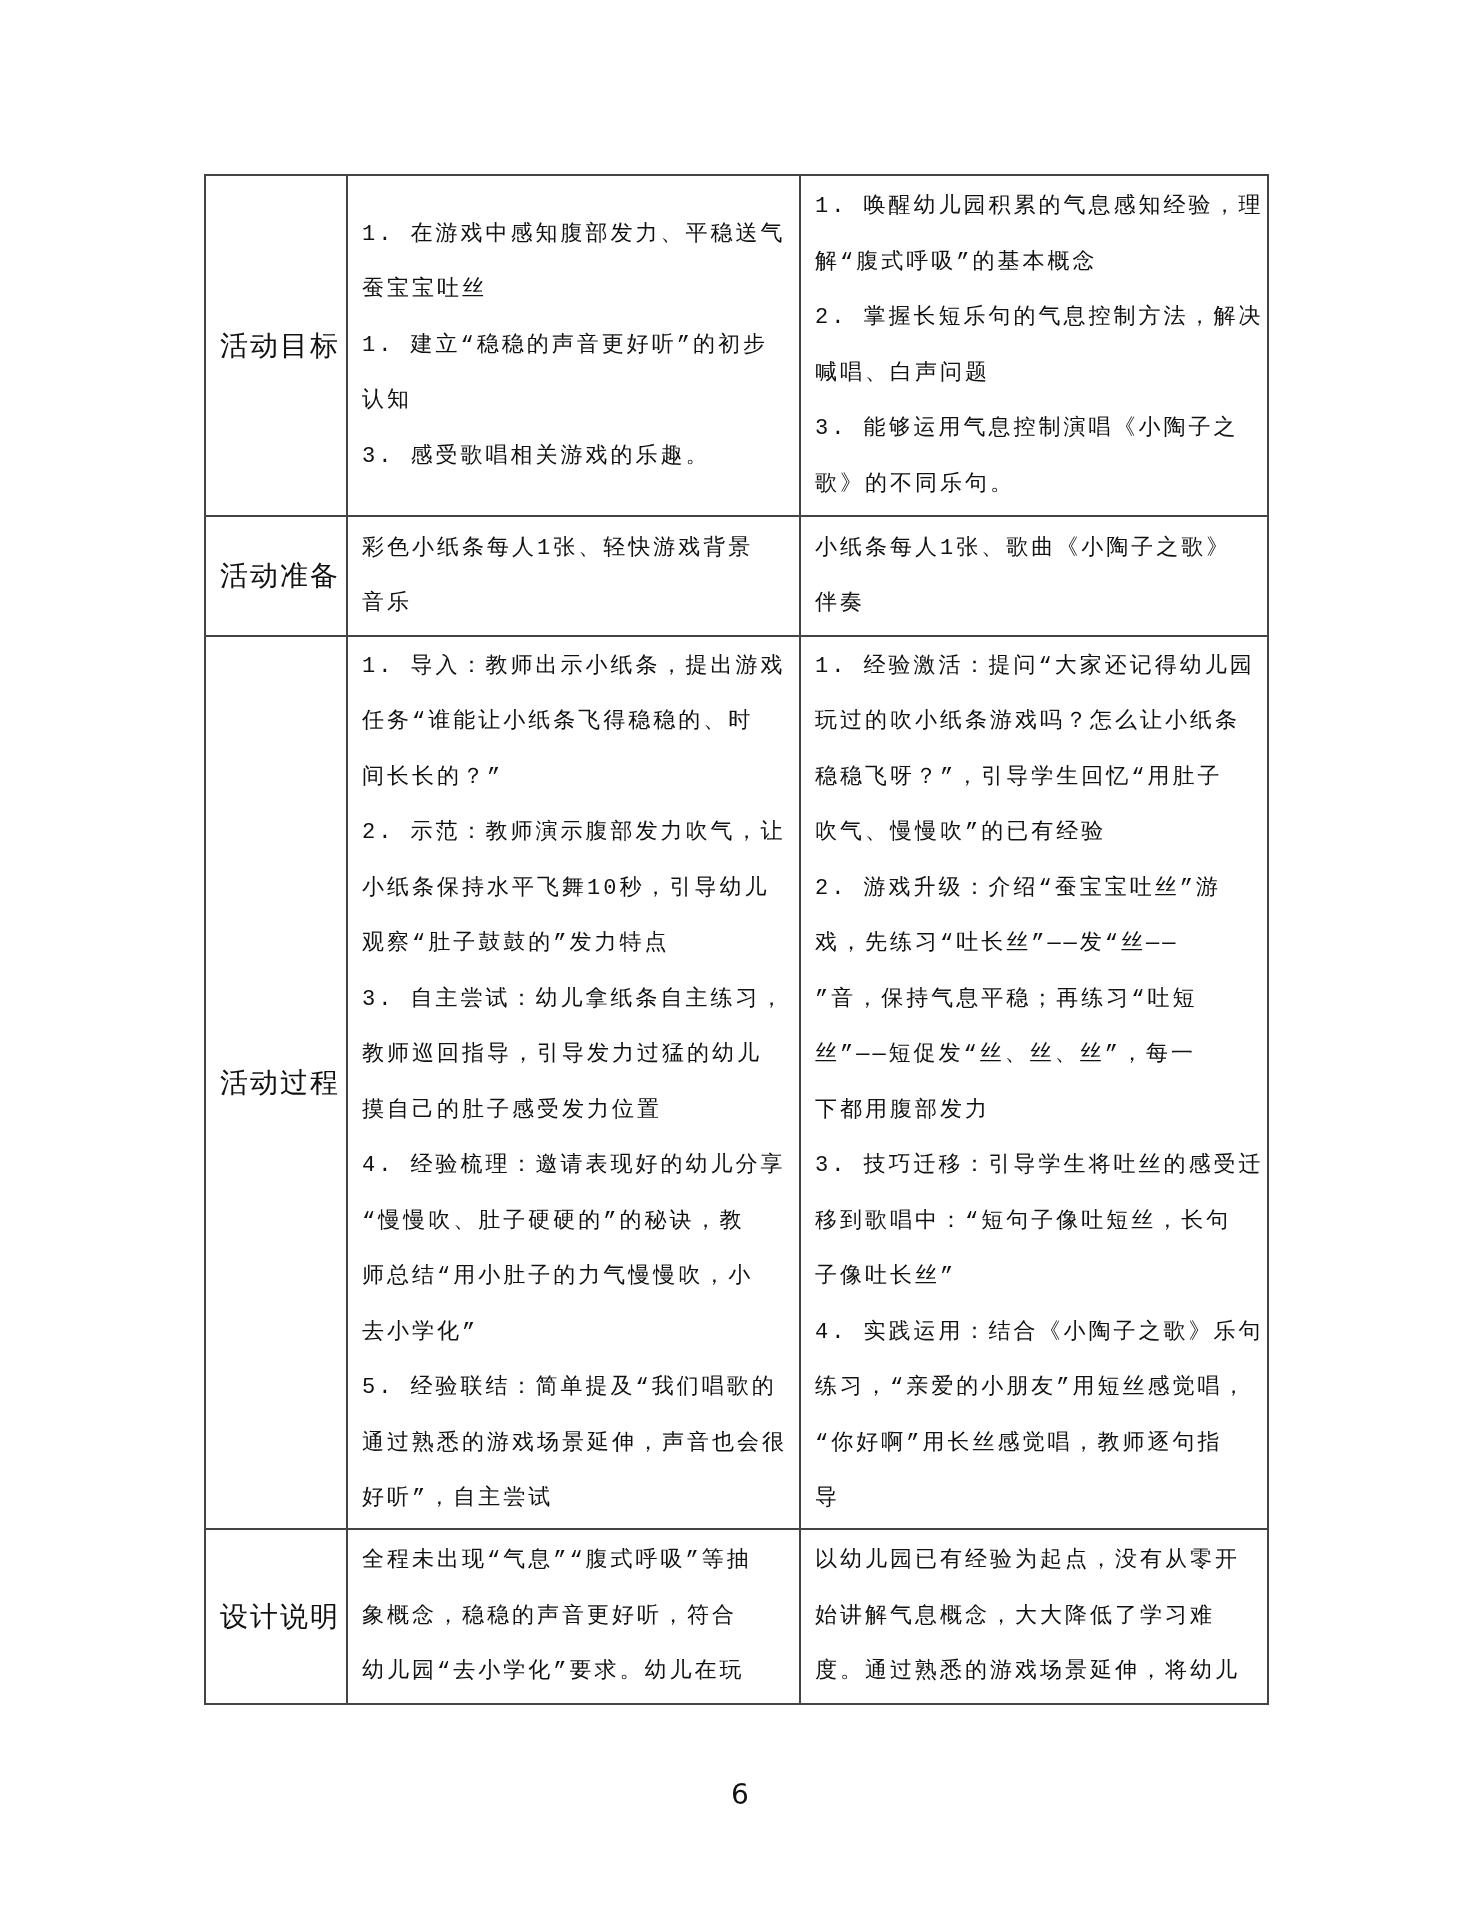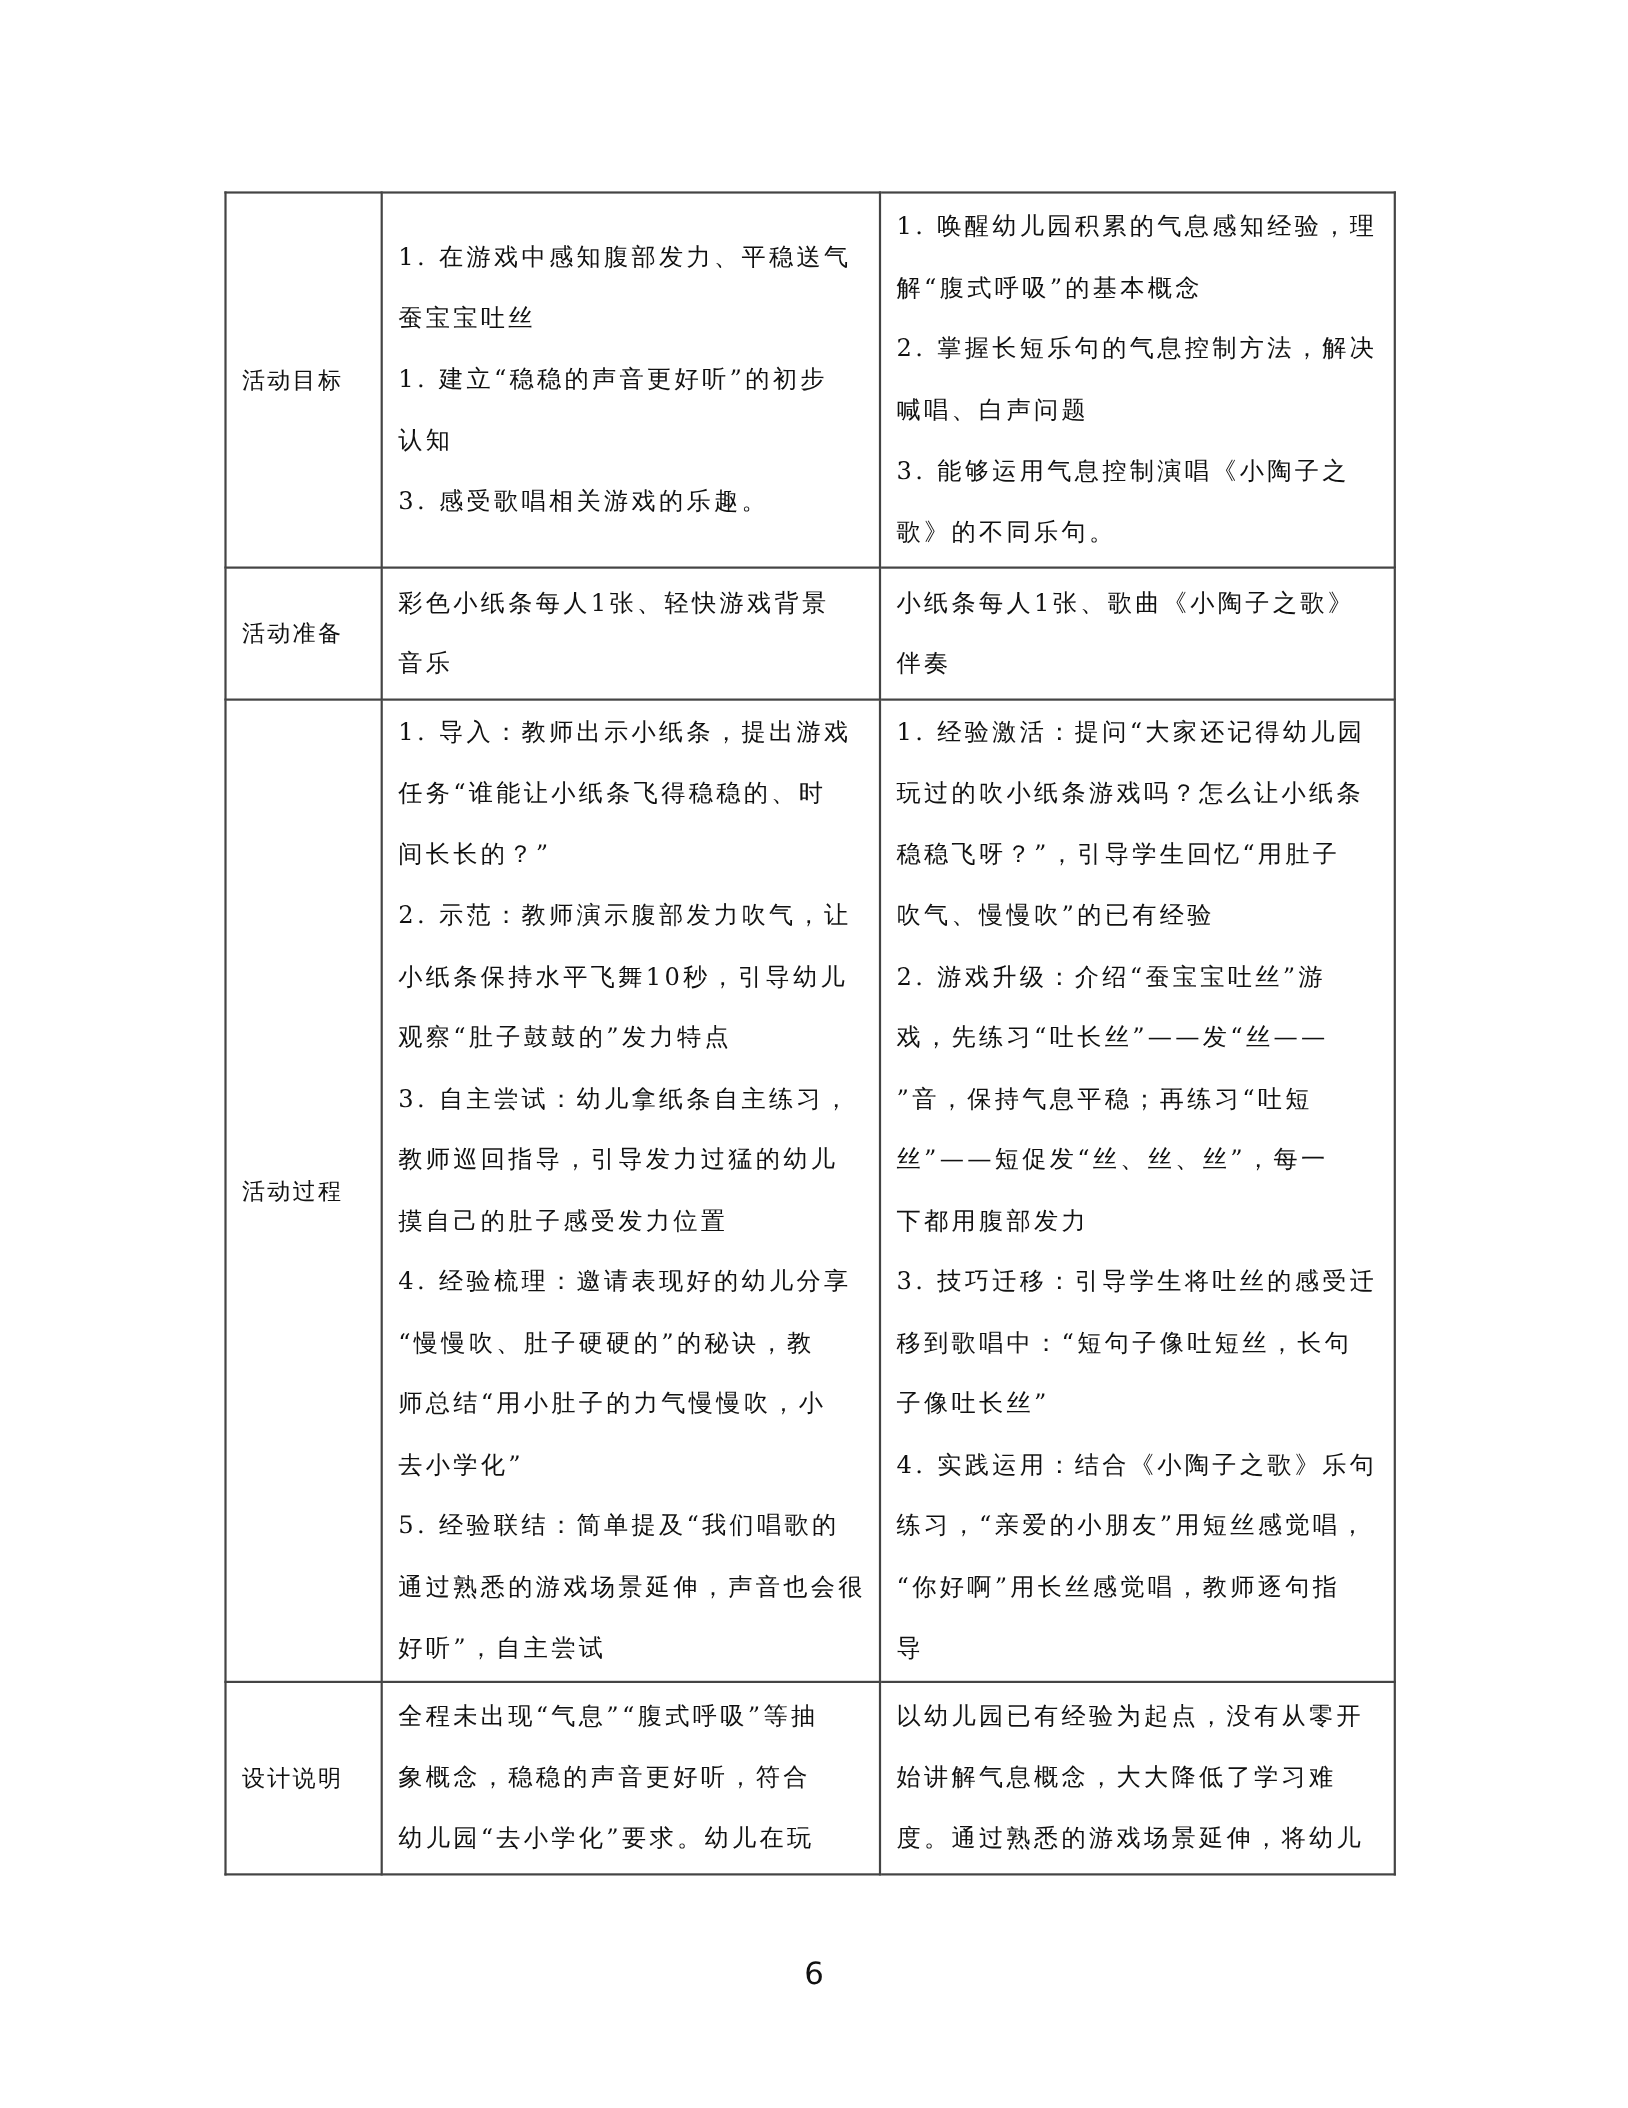--- a/index.html
+++ b/index.html
@@ -34,30 +34,30 @@
       vertical-align: middle;
       padding: 0;
     }
     col.c-label { width: 142px; }
     col.c-kg { width: 453px; }
     col.c-pri { width: 468px; }
 
     td.label-cell {
       text-align: left;
       padding-left: 14px !important;
-      font-size: 21px;
+      font-size: 28px;
       letter-spacing: 2px;
     }
     td.content-cell {
       padding: 0 12px 0 14px !important;
       font-size: 22px;
       line-height: 55.5px;
       letter-spacing: 3px;
     }
-    .line { display: block; white-space: nowrap; }
+    .line { display: block; white-space: nowrap; font-family: Liberation Mono, monospace; }
 
     tr.row-goals { height: 341px; }
     tr.row-prep { height: 120px; }
     tr.row-process { height: 893px; }
     tr.row-design { height: 175px; }
 
     .page-number {
       position: absolute;
       left: 0;
       width: 1480px;

